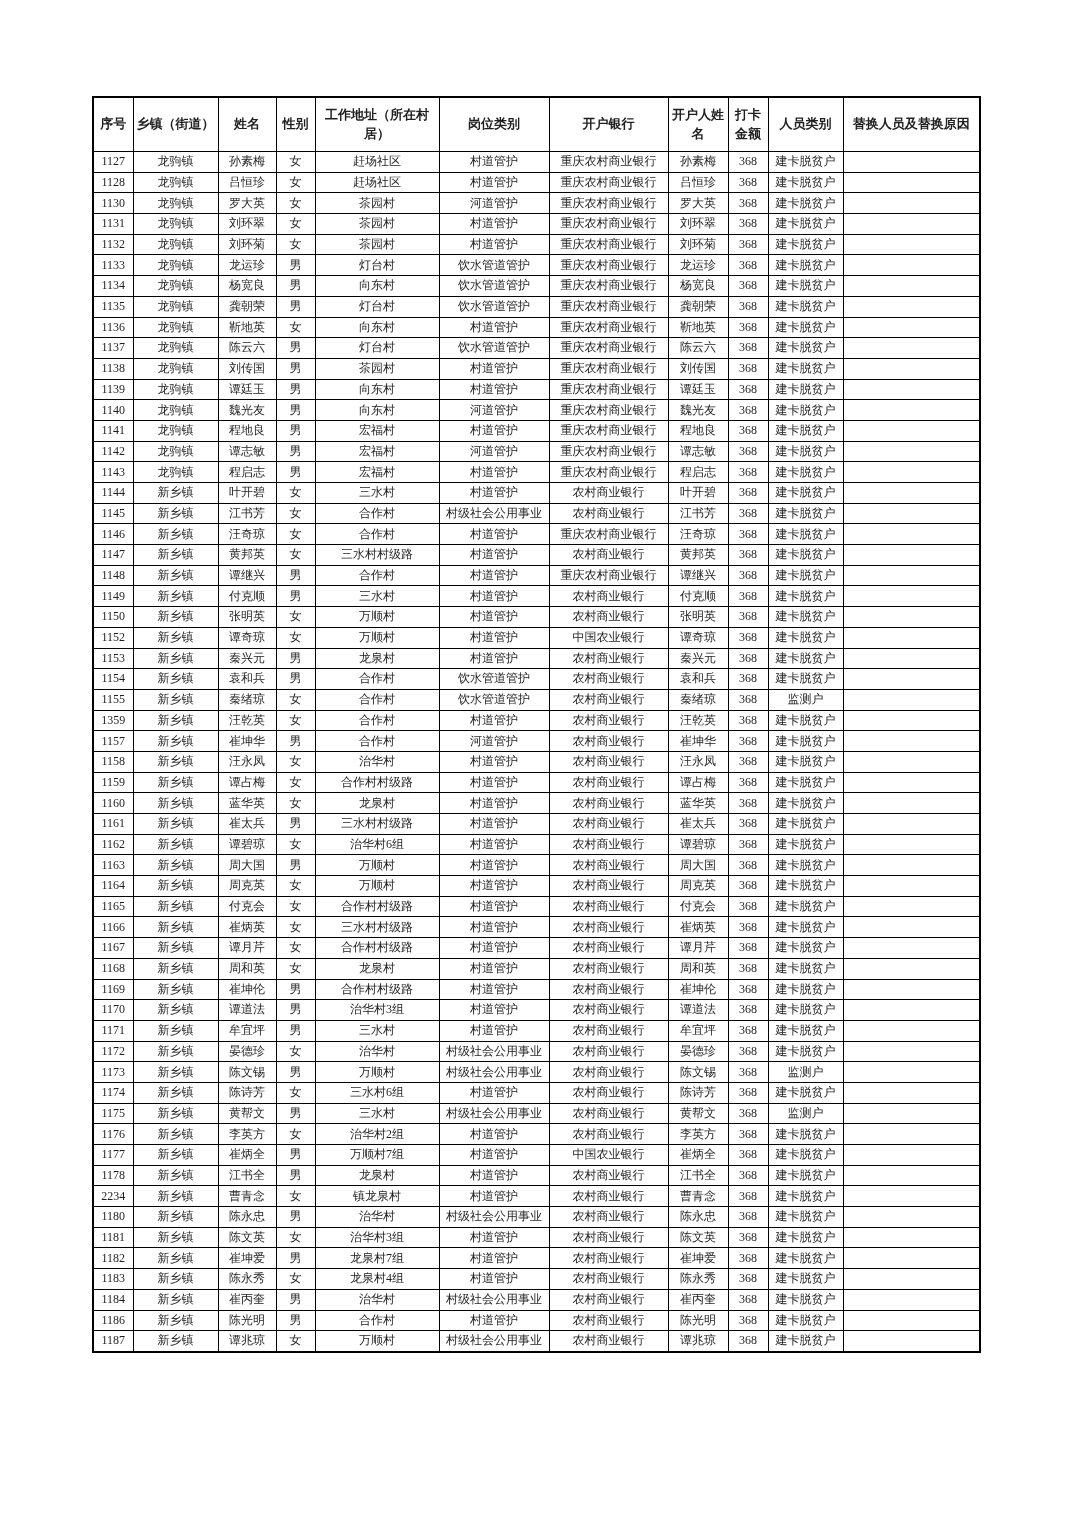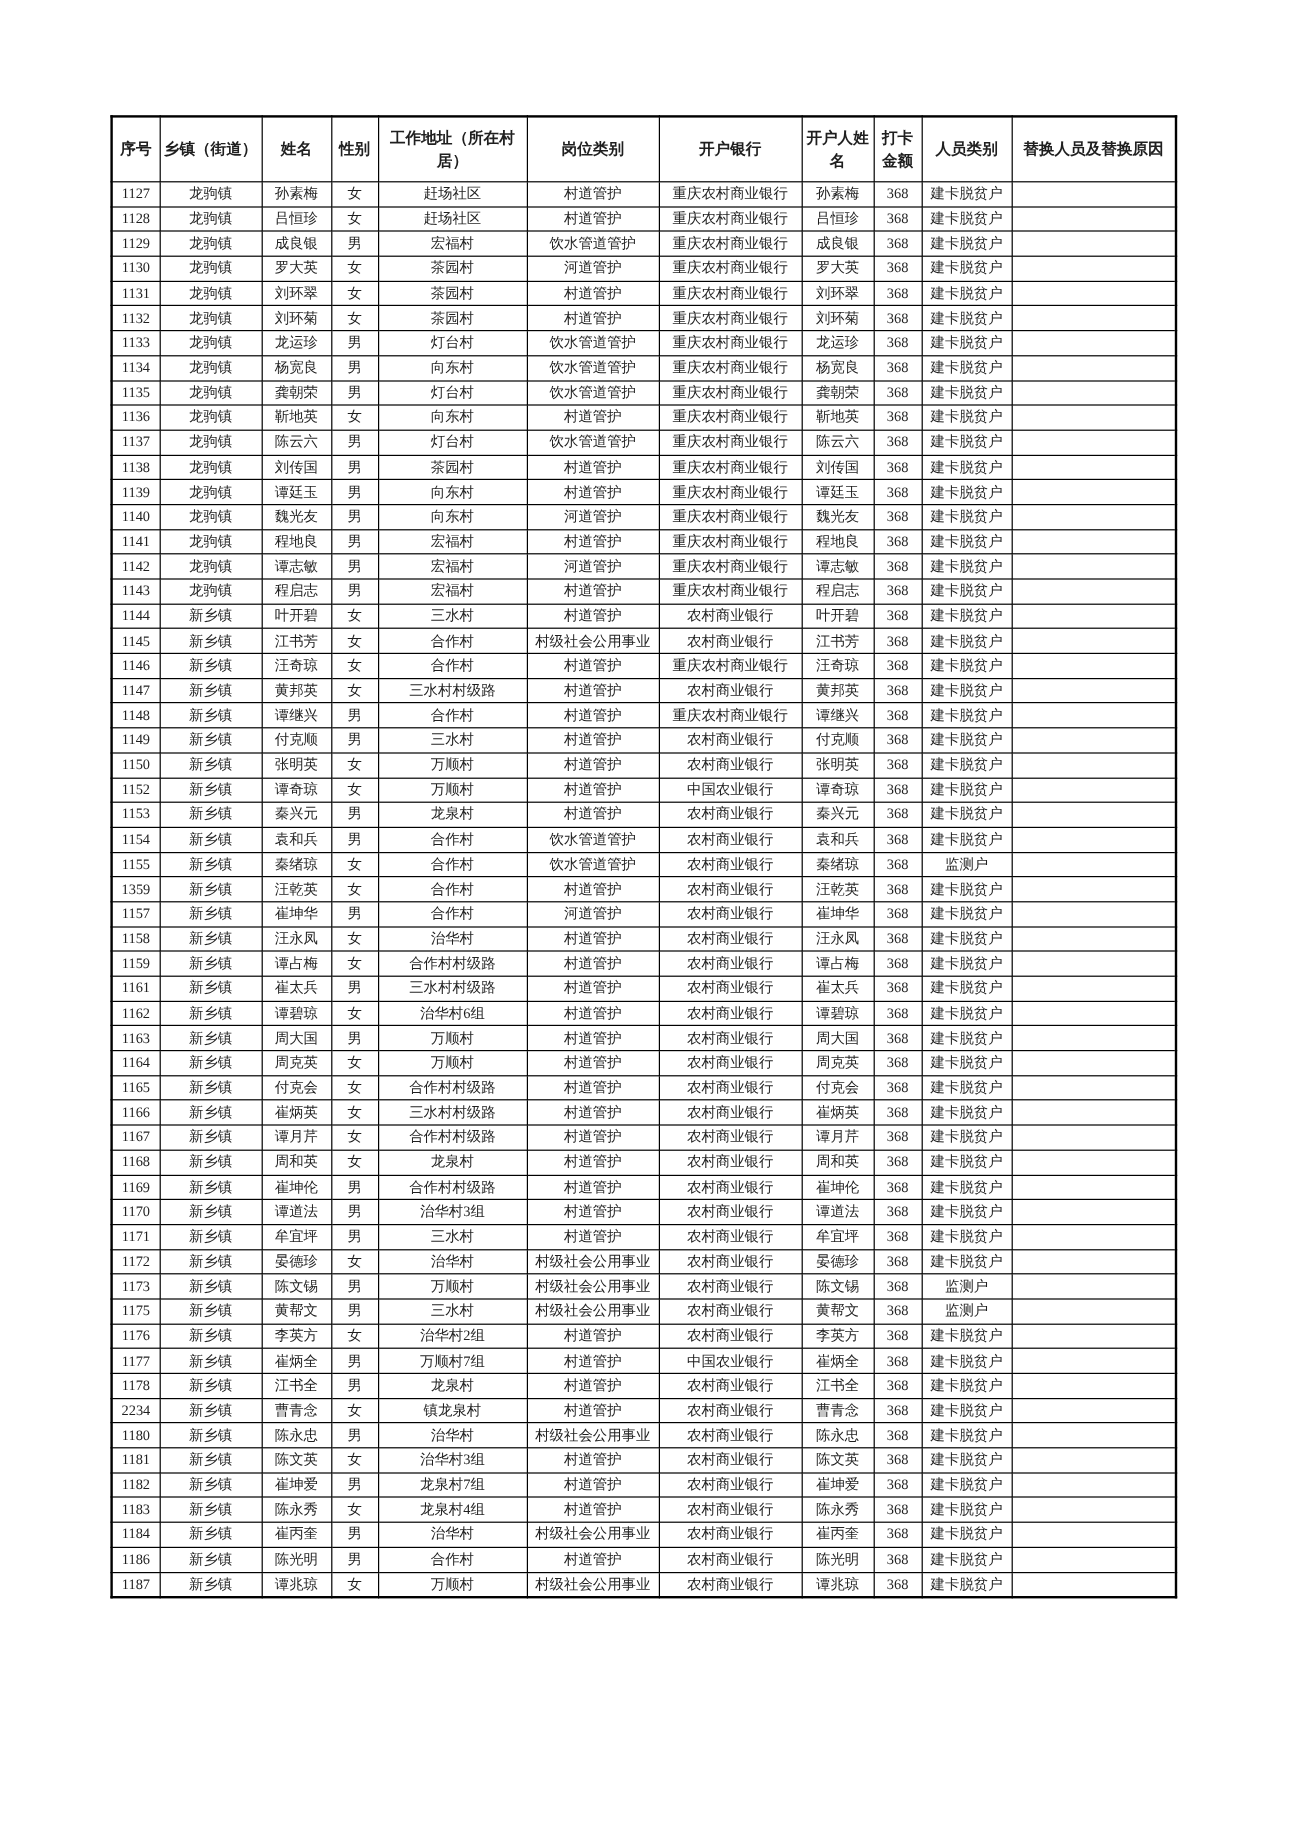--- a/index.html
+++ b/index.html
@@ -103,33 +103,20 @@
           <td>女</td>
           <td>赶场社区</td>
           <td>村道管护</td>
           <td>重庆农村商业银行</td>
           <td>吕恒珍</td>
           <td>368</td>
           <td>建卡脱贫户</td>
           <td></td>
         </tr>
         <tr>
-          <td>1129</td>
-          <td>龙驹镇</td>
-          <td>成良银</td>
-          <td>男</td>
-          <td>宏福村</td>
-          <td>饮水管道管护</td>
-          <td>重庆农村商业银行</td>
-          <td>成良银</td>
-          <td>368</td>
-          <td>建卡脱贫户</td>
-          <td></td>
-        </tr>
-        <tr>
           <td>1130</td>
           <td>龙驹镇</td>
           <td>罗大英</td>
           <td>女</td>
           <td>茶园村</td>
           <td>河道管护</td>
           <td>重庆农村商业银行</td>
           <td>罗大英</td>
           <td>368</td>
           <td>建卡脱贫户</td>
@@ -493,20 +480,33 @@
           <td>女</td>
           <td>合作村村级路</td>
           <td>村道管护</td>
           <td>农村商业银行</td>
           <td>谭占梅</td>
           <td>368</td>
           <td>建卡脱贫户</td>
           <td></td>
         </tr>
         <tr>
+          <td>1160</td>
+          <td>新乡镇</td>
+          <td>蓝华英</td>
+          <td>女</td>
+          <td>龙泉村</td>
+          <td>村道管护</td>
+          <td>农村商业银行</td>
+          <td>蓝华英</td>
+          <td>368</td>
+          <td>建卡脱贫户</td>
+          <td></td>
+        </tr>
+        <tr>
           <td>1161</td>
           <td>新乡镇</td>
           <td>崔太兵</td>
           <td>男</td>
           <td>三水村村级路</td>
           <td>村道管护</td>
           <td>农村商业银行</td>
           <td>崔太兵</td>
           <td>368</td>
           <td>建卡脱贫户</td>
@@ -659,20 +659,33 @@
           <td>1173</td>
           <td>新乡镇</td>
           <td>陈文锡</td>
           <td>男</td>
           <td>万顺村</td>
           <td>村级社会公用事业</td>
           <td>农村商业银行</td>
           <td>陈文锡</td>
           <td>368</td>
           <td>监测户</td>
+          <td></td>
+        </tr>
+        <tr>
+          <td>1174</td>
+          <td>新乡镇</td>
+          <td>陈诗芳</td>
+          <td>女</td>
+          <td>三水村6组</td>
+          <td>村道管护</td>
+          <td>农村商业银行</td>
+          <td>陈诗芳</td>
+          <td>368</td>
+          <td>建卡脱贫户</td>
           <td></td>
         </tr>
         <tr>
           <td>1175</td>
           <td>新乡镇</td>
           <td>黄帮文</td>
           <td>男</td>
           <td>三水村</td>
           <td>村级社会公用事业</td>
           <td>农村商业银行</td>

